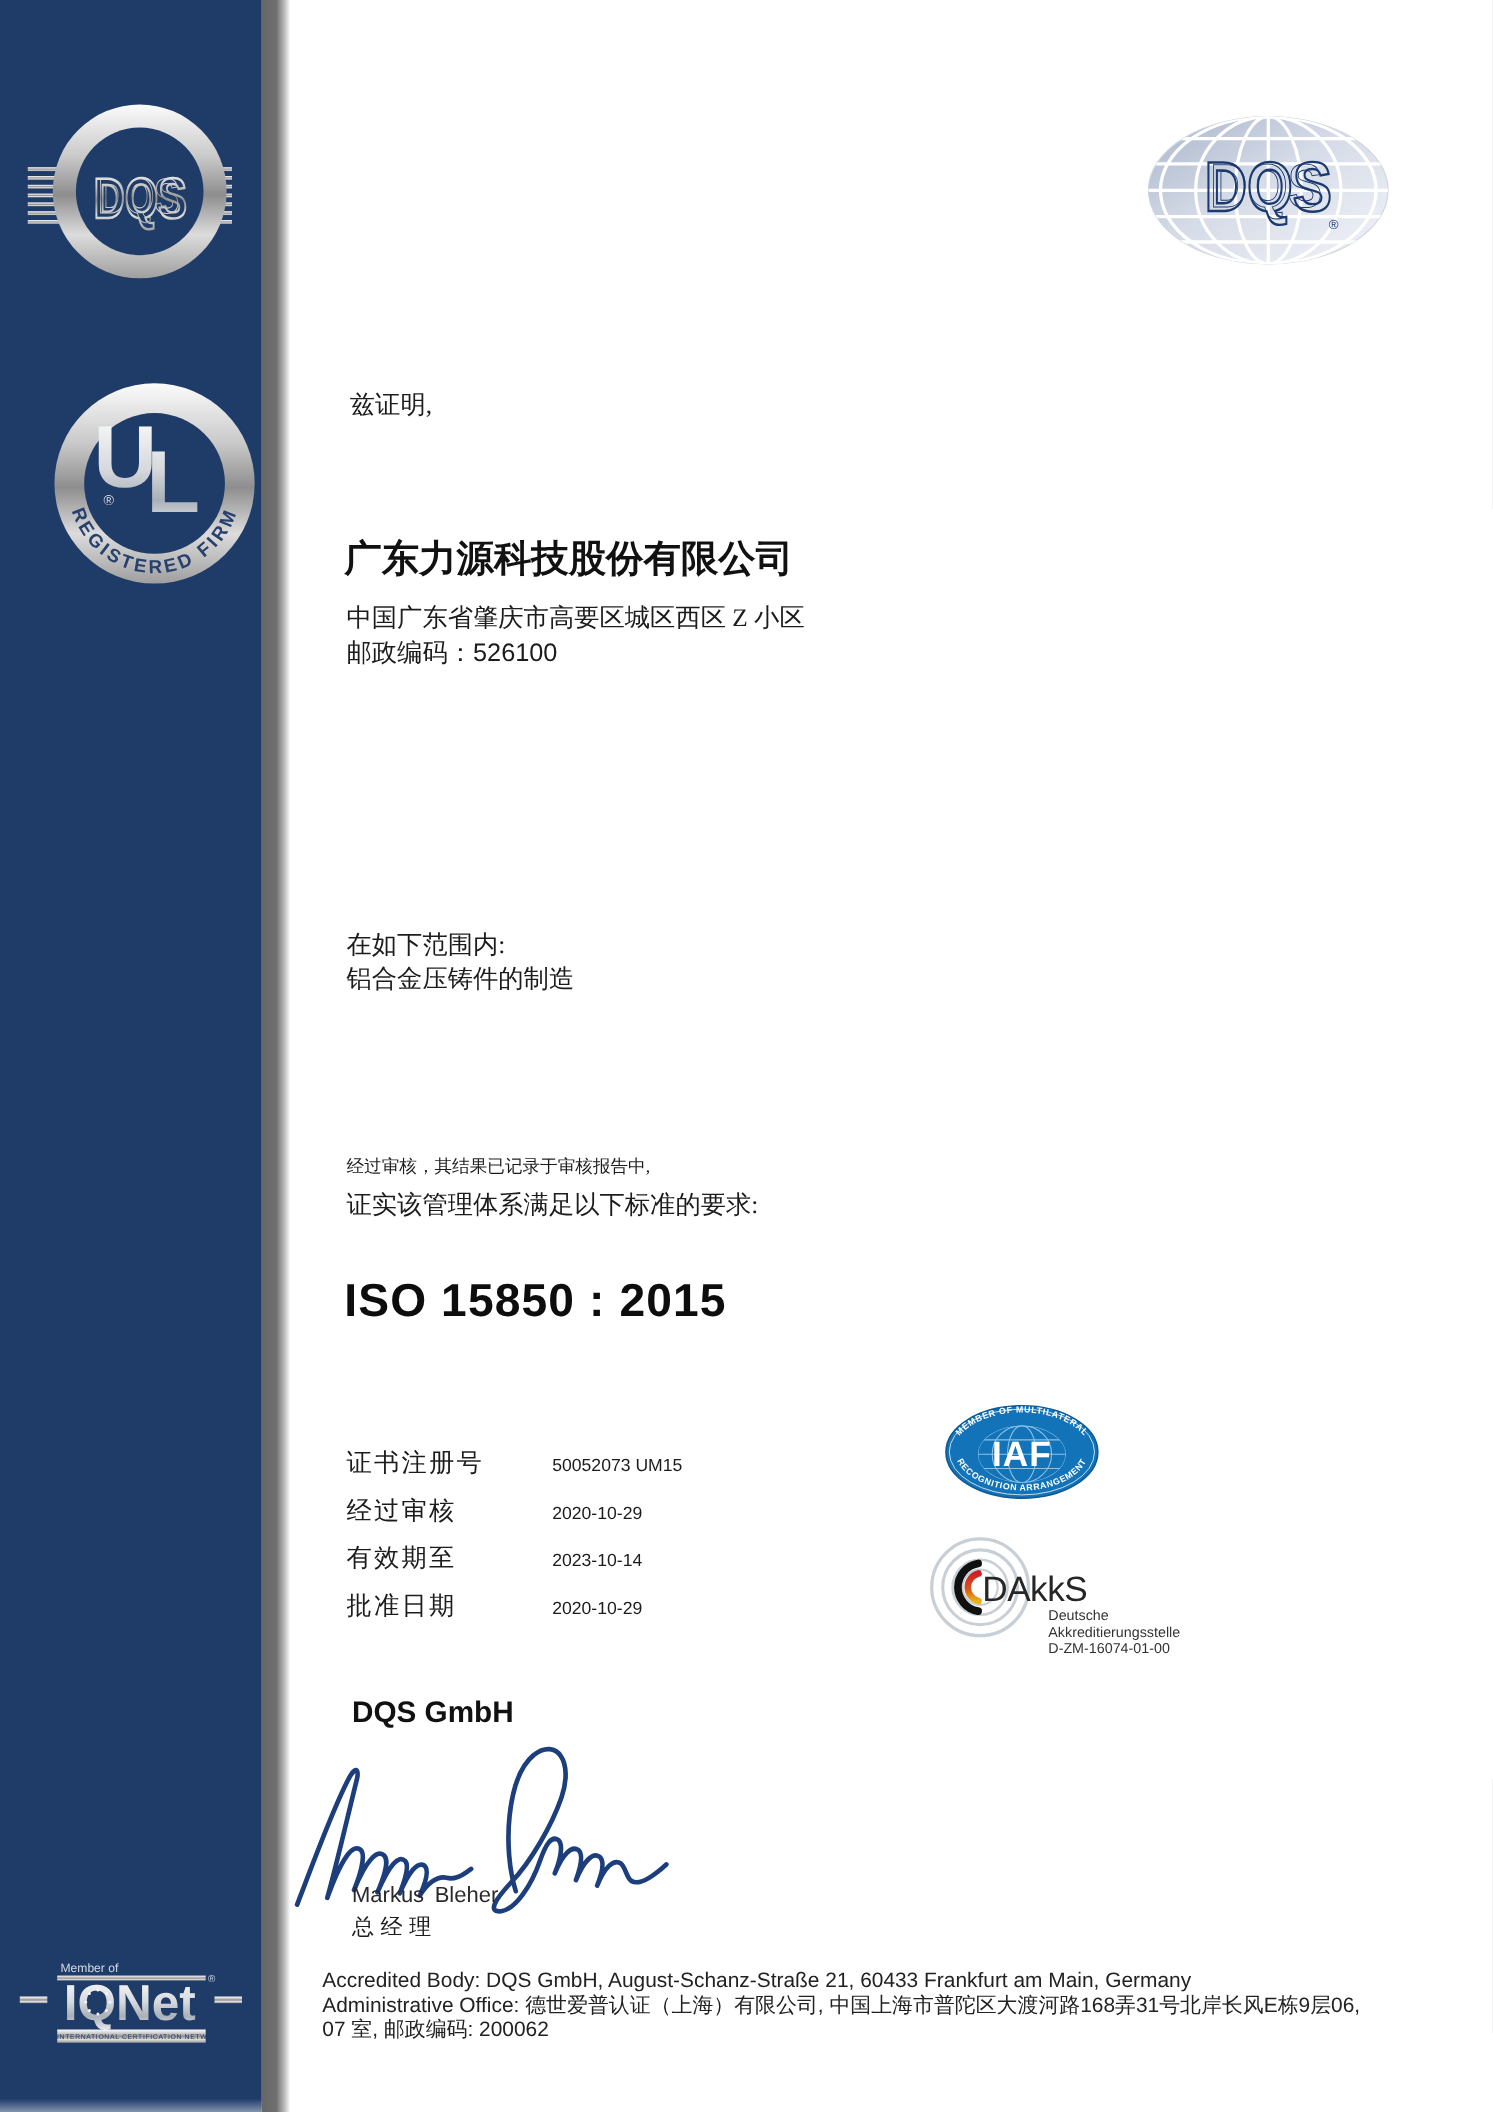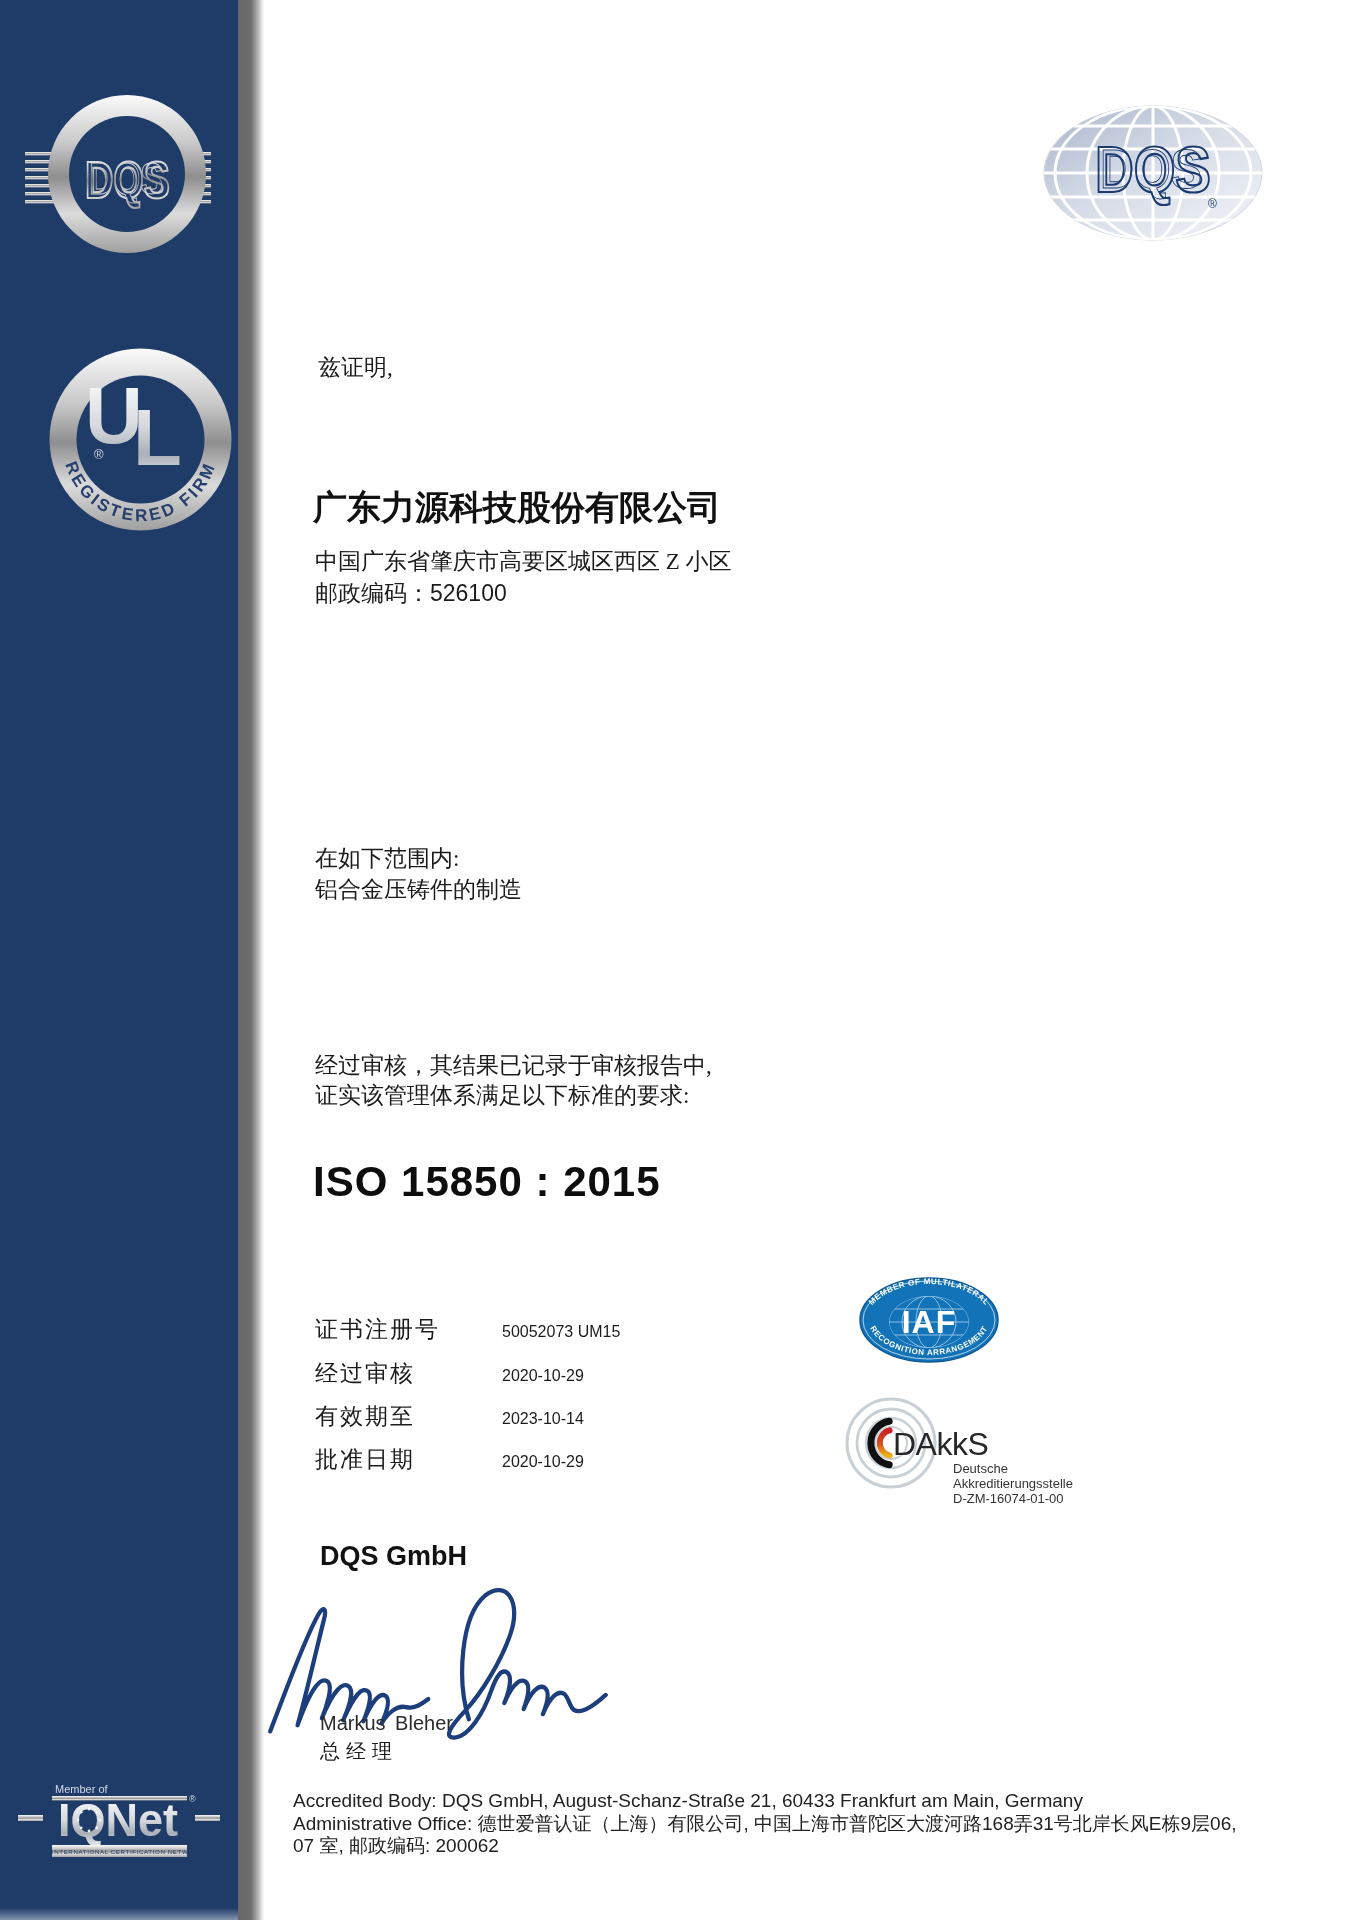--- a/index.html
+++ b/index.html
@@ -24,21 +24,21 @@
   .company-address { left:315px; top:546px; font-size:23px; }
   .company-postal  { left:315px; top:578px; font-size:23px; }
   .company-postal .num { font-family:Liberation Sans, sans-serif; font-size:23px; }
 
   .system-line { left:315px; top:705px; font-size:23px; }
   .system-line .sys-name { font-size:26px; font-weight:bold; color:#111; }
 
   .scope-label { left:315px; top:843px; font-size:23px; }
   .scope-value { left:315px; top:874px; font-size:23px; }
 
-  .audit-1 { left:315px; top:1050px; font-size:23px; }
+  .audit-1 { left:315px; top:1050px; font-size:16px; }
   .audit-2 { left:315px; top:1080px; font-size:23px; }
 
   .standard { left:313px; top:1158px; font-size:42px; font-weight:bold; color:#0d0d0d; letter-spacing:1px; }
 
   .detail-row { position:absolute; left:315px; font-size:23px; }
   .detail-row .dlabel { display:inline-block; width:151px; letter-spacing:2px; }
   .detail-row .dvalue { font-family:"Liberation Sans","DejaVu Sans",sans-serif; font-size:16px;margin-left:36px; }
   .row-0 { top:1314px; } .row-1 { top:1358px; } .row-2 { top:1401px; } .row-3 { top:1444px; }
 
   .issuer-company { left:320px; top:1541px; font-size:27px; font-weight:bold; color:#111; }

